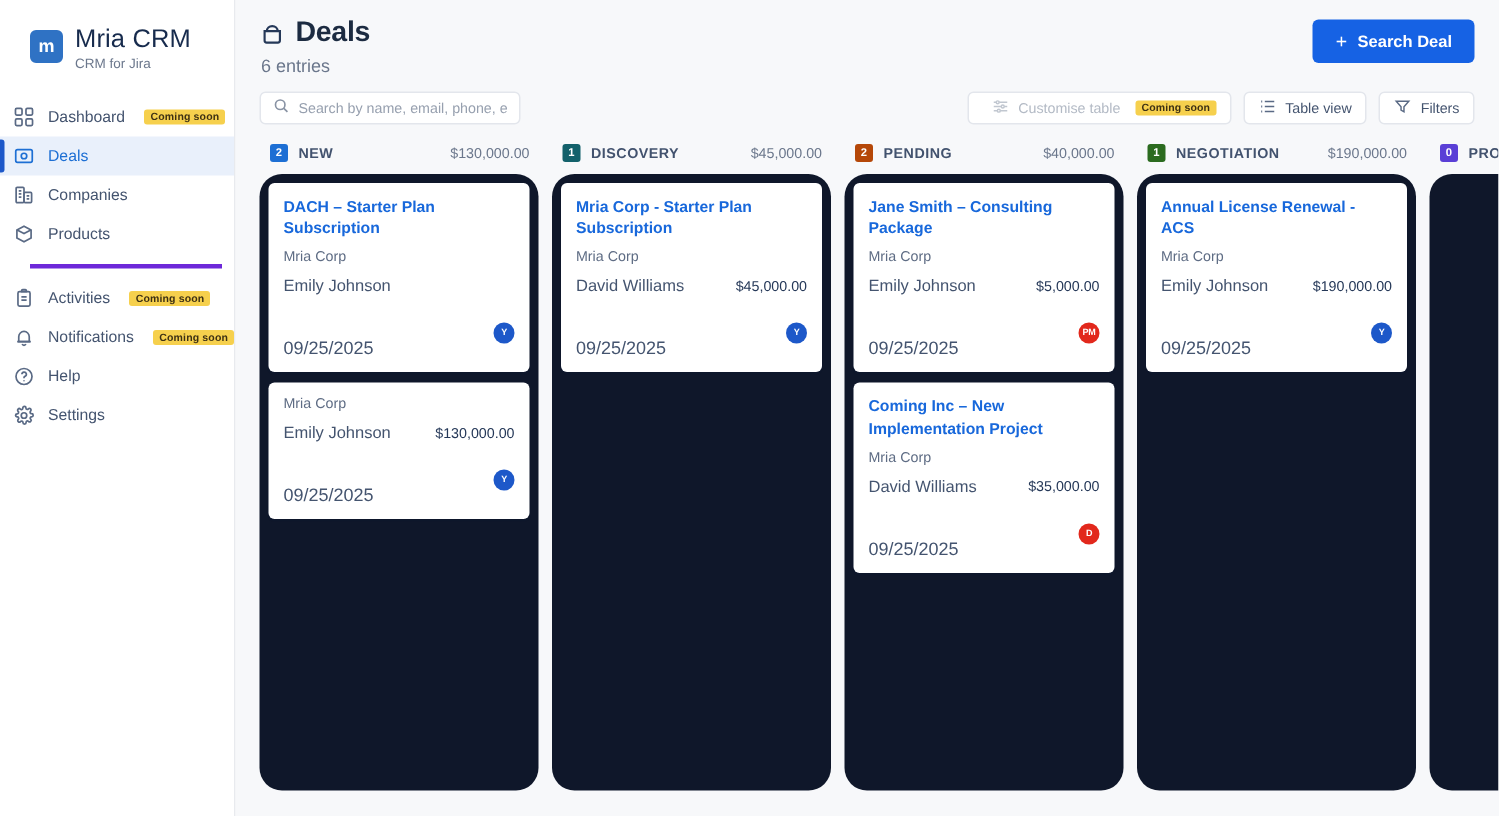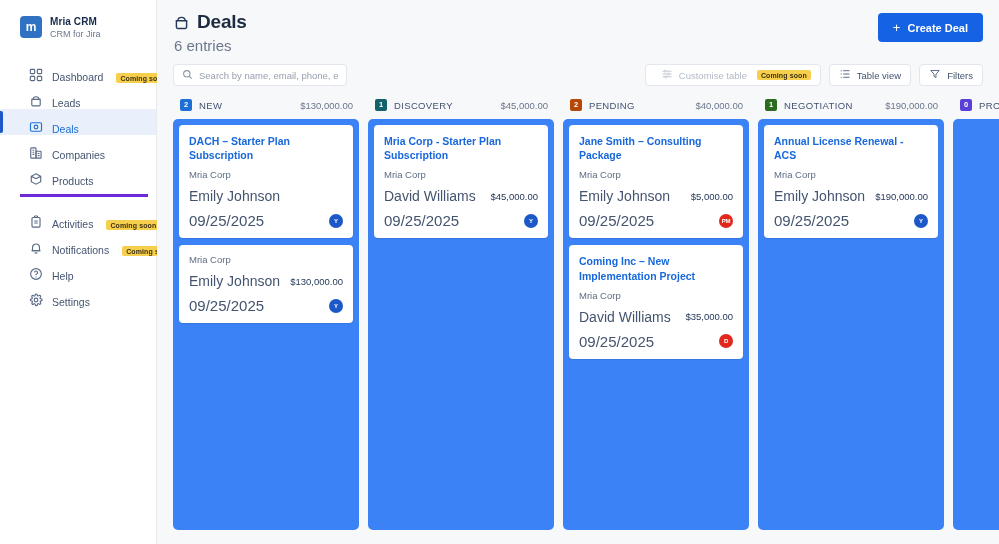--- a/index.html
+++ b/index.html
@@ -23,29 +23,29 @@
   .brand { display: flex; align-items: center; gap: 8px; padding: 4px 0 4px 20px; }
   .brand-logo {
     width: 22px; height: 22px; border-radius: 4px;
     background: #2f72c4; color: #fff;
     display: flex; align-items: center; justify-content: center;
     font-size: 12px; font-weight: 700; line-height: 1;
     border: 2px solid #2f72c4;
   }
   .brand-logo span { display:block; transform: translateY(-0.5px); }
   .brand-text { line-height: 1.15; }
-  .brand-name { font-size: 10px; font-weight: 700; color: #172b4d; letter-spacing: .1px;}
+  .brand-name { font-size: 17px; font-weight: 400; color: #172b4d; letter-spacing: .1px;}
   .brand-sub { font-size: 9px; color: #6b778c; margin-top: 1px; }
 
   .nav { margin-top: 14px; }
   .nav-group + .nav-group { margin-top: 7px; padding-top: 7px; border-top: 3px solid #6d28d9; margin-left: 20px; margin-right: 8px; }
   .nav-group + .nav-group .nav-item { margin-left: -20px; }
   .nav-item {
-    display: flex; align-items: flex-end; gap: 9px;
-    height: 26px; padding-left: 28px; padding-right: 6px;
+    display: flex; align-items: center; gap: 9px;
+    height: 26px; padding-left: 8px; padding-right: 6px;
     cursor: pointer; position: relative;
     font-size: 10.5px; color: #44546f;
   }
   .nav-item .label { white-space: nowrap; }
   .nav-item.active { background: #e9f0fb; color: #1d6fd4; font-weight: 400; }
   .nav-item.active .label { color: #1d6fd4; }
   .nav-item.active::before {
     content:""; position:absolute; left: 0; top: 2px; bottom: 2px;
     width: 3px; border-radius: 0 2px 2px 0; background: #1d58c9;
   }
@@ -59,21 +59,21 @@
   }
 
   
   .main { flex: 1 1 auto; height: 544px; position: relative; background: #f7f8fa; overflow: hidden; }
 
   .page-head { padding: 11px 16px 0 16px; display: flex; align-items: flex-start; }
   .page-head-left { flex: 1 1 auto; }
   .page-title-row { display: flex; align-items: center; gap: 7px; }
   .page-title-icon { color: #253858; display:flex; }
   .page-title { font-size: 19px; font-weight: 700; color: #1c2b41; letter-spacing: -.2px; }
-  .entries { font-size: 15px; color: #6b778c; margin-top: 4px; margin-left: 1px; }
+  .entries { font-size: 12px; color: #6b778c; margin-top: 4px; margin-left: 1px; }
   .btn-create {
     background: #1662e4; color: #fff; border: none; border-radius: 4px;
     height: 29px; padding: 0 15px; font-size: 11px; font-weight: 700;
     display: flex; align-items: center; gap: 7px; cursor: pointer;
     font-family: inherit; margin-top: 2px;
   }
   .btn-create .plus { font-size: 13px; font-weight: 400; line-height: 1; }
 
   .toolbar {
     padding: 10px 16px 9px 16px;
@@ -115,42 +115,42 @@
   }
   .col-head {
     display: flex; align-items: center; gap: 7px;
     padding: 0 6px 0 7px; height: 20px; margin-bottom: 4px;
   }
   .count-badge {
     width: 12px; height: 12px; border-radius: 2px;
     display: flex; align-items: center; justify-content: center;
     color: #fff; font-size: 7.5px; font-weight: 700; flex: none; line-height: 1;
   }
-  .col-name { font-size: 9.5px; font-weight: 400; color: #42526e; letter-spacing: .35px; white-space: nowrap; }
+  .col-name { font-size: 9.5px; font-weight: 700; color: #42526e; letter-spacing: .35px; white-space: nowrap; }
   .col-total { margin-left: auto; font-size: 9.5px; color: #6b778c; white-space: nowrap; }
   .col-body {
-    background: #3b82f6; border-radius: 5px;
+    background: #0f172a; border-radius: 15px;
     flex: 1 1 auto; padding: 6px; overflow: hidden;
   }
   .card {
     background: #fff; border-radius: 4px;
     padding: 9px 10px 9px 10px; margin-bottom: 7px;
     box-shadow: 0 1px 1px rgba(9,30,66,.10);
   }
   .card:last-child { margin-bottom: 0; }
   .card-title {
     font-size: 10.5px; font-weight: 700; color: #1868db; line-height: 1.35;
     margin-bottom: 7px;
   }
   .card-company { font-size: 9.5px; color: #5e6c84; margin-bottom: 8px; }
   .card-row { display: flex; align-items: center; justify-content: space-between; margin-bottom: 8px; }
-  .card-owner { font-size: 14px; color: #44546f; }
+  .card-owner { font-size: 11px; color: #44546f; }
   .card-amount { font-size: 9.5px; color: #253858; }
   .card-foot { display: flex; align-items: center; justify-content: space-between; }
-  .card-date { font-size: 15px; color: #44546f; }
+  .card-date { font-size: 12px; color: #44546f; margin-top: 20px; }
   .avatar {
     width: 14px; height: 14px; border-radius: 50%;
     display: flex; align-items: center; justify-content: center;
     color: #fff; font-size: 6px; font-weight: 700; line-height: 1; letter-spacing: -.2px;
   }
 </style>
 </head>
 <body>
 
 <div id="app">
@@ -175,29 +175,20 @@
               <rect x="1.5" y="1.5" width="5" height="5" rx="1"></rect>
                 <rect x="9.5" y="1.5" width="5" height="5" rx="1"></rect>
               <rect x="1.5" y="9.5" width="5" height="5" rx="1"></rect>
                 <rect x="9.5" y="9.5" width="5" height="5" rx="1"></rect>
             </svg>
           </span>
           <span class="label">Dashboard</span>
           <span class="pill-soon">Coming soon</span>
         </div>
 
-        <div class="nav-item">
-          <span class="nav-icon">
-            <svg width="14" height="14" viewBox="0 0 16 16" fill="none" stroke="currentColor" stroke-width="1.3">
-              <path d="M3.2 6.2h9.6v6a1.3 1.3 0 0 1-1.3 1.3H4.5a1.3 1.3 0 0 1-1.3-1.3z"></path>
-              <path d="M4.6 6.2c0-1.7 1.5-3.1 3.4-3.1s3.4 1.4 3.4 3.1"></path>
-            </svg>
-          </span>
-          <span class="label">Leads</span>
-        </div>
 
         <div class="nav-item active">
           <span class="nav-icon">
             <svg width="14" height="14" viewBox="0 0 16 16" fill="none" stroke="currentColor" stroke-width="1.3">
               <rect x="1.7" y="3.2" width="12.6" height="9.6" rx="1.4"></rect>
               <circle cx="8" cy="8" r="2.1"></circle>
             </svg>
           </span>
           <span class="label">Deals</span>
         </div>
@@ -283,21 +274,21 @@
               <path d="M3.2 6.4h9.6v5.9a1.3 1.3 0 0 1-1.3 1.3H4.5a1.3 1.3 0 0 1-1.3-1.3z"></path>
               <path d="M4.6 6.4c0-1.8 1.5-3.2 3.4-3.2s3.4 1.4 3.4 3.2"></path>
             </svg>
           </span>
           <h1 class="page-title">Deals</h1>
         </div>
         <div class="entries">6 entries</div>
       </div>
       <button class="btn-create">
         <span class="plus">+</span>
-        <span>Create Deal</span>
+        <span>Search Deal</span>
       </button>
     </div>
 
     <div class="toolbar">
       <div class="search-box">
         <span>
           <svg width="11" height="11" viewBox="0 0 16 16" fill="none" stroke="currentColor" stroke-width="1.6">
             <circle cx="7" cy="7" r="4.6"></circle>
               <path d="M10.5 10.5L14 14"></path>
           </svg>

